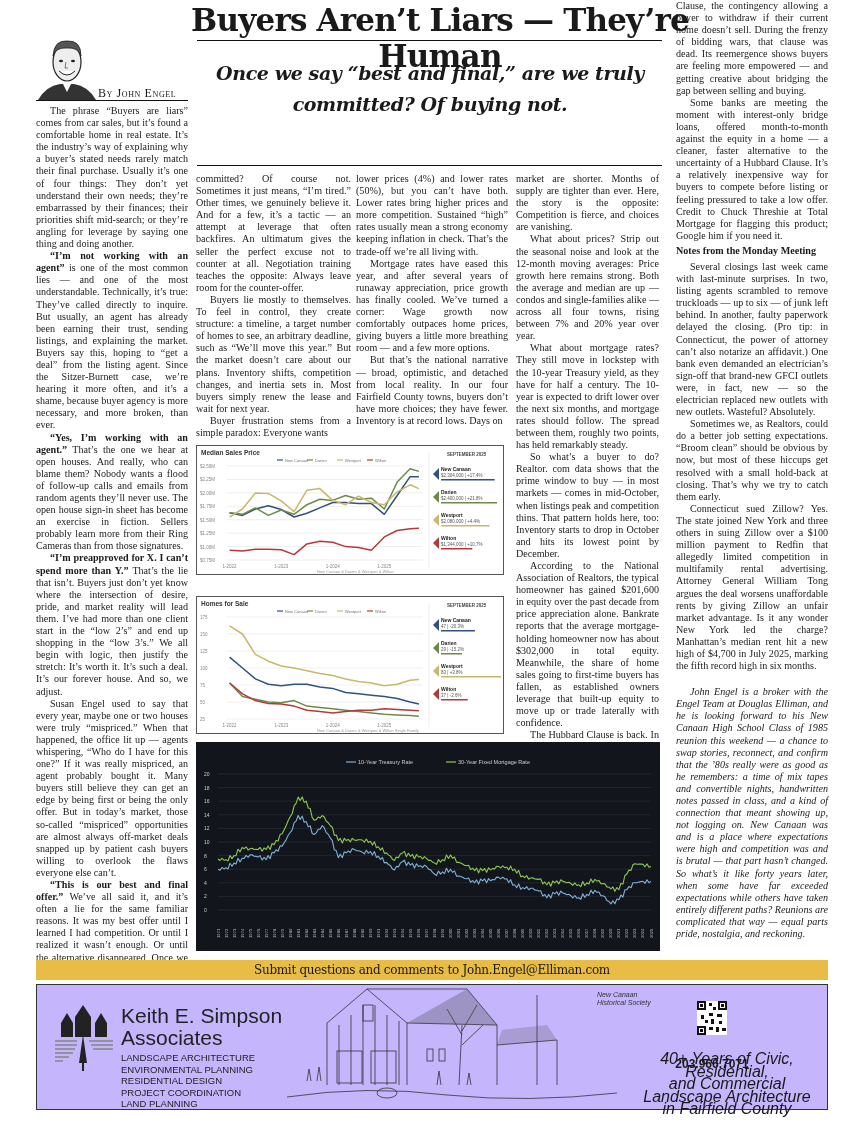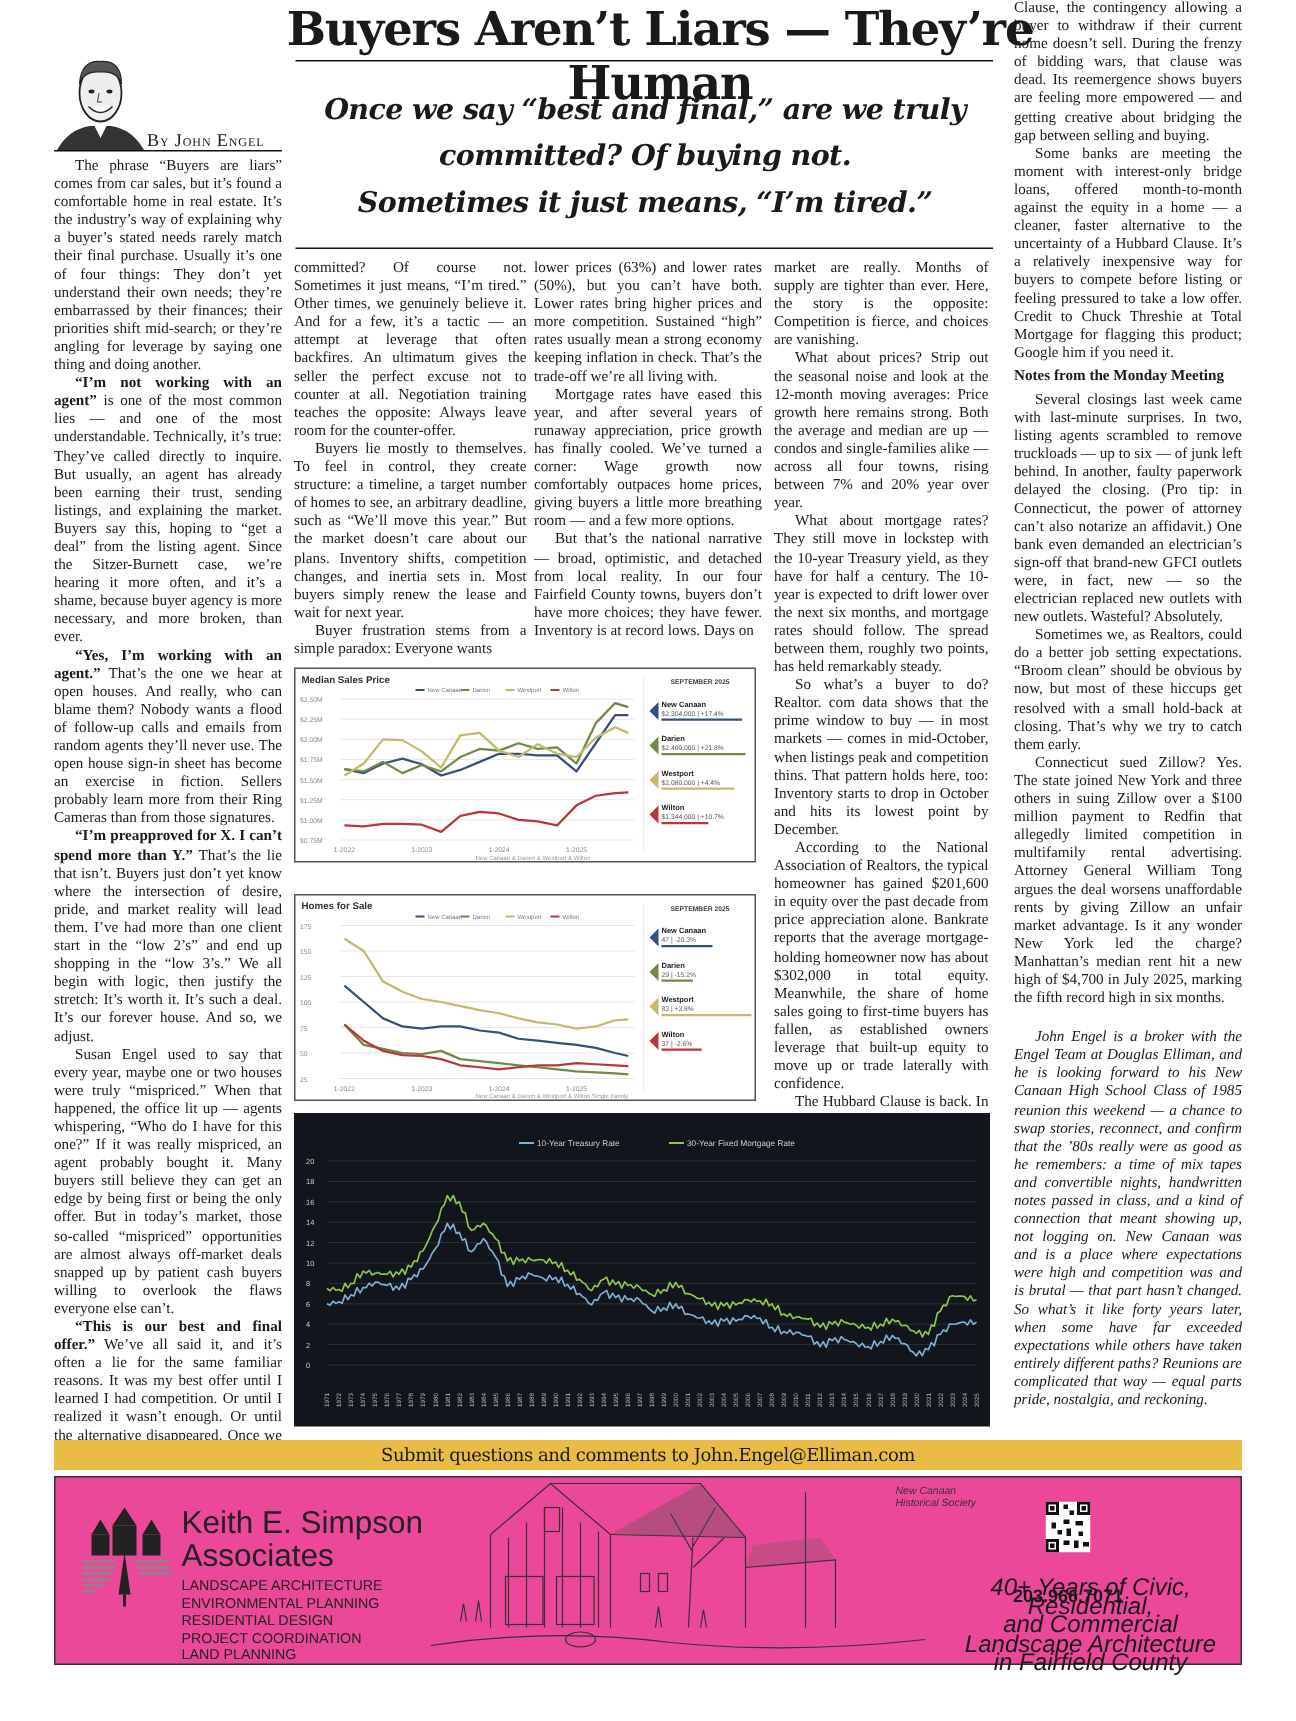--- a/index.html
+++ b/index.html
@@ -25,21 +25,21 @@
   #col3 { left: 356px; top: 173px; width: 152px; }
   #col4 { left: 516px; top: 173px; width: 143px; }
   #col5 { left: 676px; top: 0px; width: 152px; }
   .mini-chart { position: absolute; left: 196px; width: 308px; border: 1px solid #555; background: #fff; font-family: "Liberation Sans", sans-serif; }
   #chart-price { top: 445px; height: 130px; }
   #chart-homes { top: 596px; height: 138px; }
   .mini-chart svg { position: absolute; left: 0; top: 0; }
   .tsy-chart { position: absolute; left: 196px; top: 742px; width: 464px; height: 209px; background: #12161c; }
   .banner { position: absolute; left: 36px; top: 960px; width: 792px; height: 20px; background: #e9bd45;
     text-align: center; font-family: "DejaVu Serif", serif; font-size: 12px; line-height: 20px; letter-spacing: -0.3px; }
-  .ad { position: absolute; left: 36px; top: 984px; width: 792px; height: 126px; border: 1px solid #333; background: #ec4899; font-family: "Liberation Sans", sans-serif; }
+  .ad { position: absolute; left: 36px; top: 984px; width: 792px; height: 126px; border: 1px solid #333; background: #c4b5fd; font-family: "Liberation Sans", sans-serif; }
   .ad-name { position: absolute; left: 84px; top: 20px; font-size: 21px; line-height: 22px; color: #222; }
   .ad-services { position: absolute; left: 84px; top: 67px; font-size: 9.5px; line-height: 11.5px; color: #222; }
   .ad-logo { position: absolute; left: 16px; top: 20px; width: 62px; height: 68px; }
   .ad-drawing { position: absolute; left: 250px; top: 0; width: 330px; height: 124px; }
   .ad-credit { position: absolute; left: 560px; top: 6px; font-size: 7px; font-style: italic; line-height: 8px; color: #333; }
   .ad-qr { position: absolute; left: 660px; top: 16px; width: 30px; height: 34px; }
   .ad-phone { position: absolute; left: 600px; top: 60px; width: 150px; text-align: center; font-size: 12px; font-weight: bold; margin-top: 12px; }
   .ad-tagline { position: absolute; left: 592px; top: 68px; width: 196px; text-align: center; font-size: 16px; font-style: italic; line-height: 12.5px; }
 </style>
 </head>
@@ -57,44 +57,43 @@
   <ellipse cx="37" cy="27" rx="2" ry="1.3" fill="#222"></ellipse>
   <path d="M23 37 Q31 45 39 37" fill="#fff" stroke="#222" stroke-width="1"></path>
   <path d="M30 28 L29 34 L32 34" fill="none" stroke="#444" stroke-width="0.7"></path>
 </svg>
 <div class="byline">By John Engel</div>
 <div class="by-rule"></div>
 
 <div class="deck">
   <div>Once we say “best and final,” are we truly</div>
   <div>committed? Of buying not.</div>
-  <div>Sometimes it just means, “I’m tired.”</div>
 </div>
 <div class="hl-rule2"></div>
 
 <div class="col" id="col1">
     <p><span>The phrase “Buyers are liars” comes from car sales, but it’s found a comfortable home in real estate. It’s the industry’s way of explaining why a buyer’s stated needs rarely match their final purchase. Usually it’s one of four things: They don’t yet understand their own needs; they’re embarrassed by their finances; their priorities shift mid-search; or they’re angling for leverage by saying one thing and doing another.</span></p>
     <p><b>“I’m not working with an agent”</b><span> is one of the most common lies — and one of the most understandable. Technically, it’s true: They’ve called directly to inquire. But usually, an agent has already been earning their trust, sending listings, and explaining the market. Buyers say this, hoping to “get a deal” from the listing agent. Since the Sitzer-Burnett case, we’re hearing it more often, and it’s a shame, because buyer agency is more necessary, and more broken, than ever.</span></p>
     <p><b>“Yes, I’m working with an agent.”</b><span> That’s the one we hear at open houses. And really, who can blame them? Nobody wants a flood of follow-up calls and emails from random agents they’ll never use. The open house sign-in sheet has become an exercise in fiction. Sellers probably learn more from their Ring Cameras than from those signatures.</span></p>
     <p><b>“I’m preapproved for X. I can’t spend more than Y.”</b><span> That’s the lie that isn’t. Buyers just don’t yet know where the intersection of desire, pride, and market reality will lead them. I’ve had more than one client start in the “low 2’s” and end up shopping in the “low 3’s.” We all begin with logic, then justify the stretch: It’s worth it. It’s such a deal. It’s our forever house. And so, we adjust.</span></p>
     <p><span>Susan Engel used to say that every year, maybe one or two houses were truly “mispriced.” When that happened, the office lit up — agents whispering, “Who do I have for this one?” If it was really mispriced, an agent probably bought it. Many buyers still believe they can get an edge by being first or being the only offer. But in today’s market, those so-called “mispriced” opportunities are almost always off-market deals snapped up by patient cash buyers willing to overlook the flaws everyone else can’t.</span></p>
     <p><b>“This is our best and final offer.”</b><span> We’ve all said it, and it’s often a lie for the same familiar reasons. It was my best offer until I learned I had competition. Or until I realized it wasn’t enough. Or until the alternative disappeared. Once we say “best and final,” are we truly</span></p>
   </div>
 <div class="col" id="col2">
     <p class="noindent"><span>committed? Of course not. Sometimes it just means, “I’m tired.” Other times, we genuinely believe it. And for a few, it’s a tactic — an attempt at leverage that often backfires. An ultimatum gives the seller the perfect excuse not to counter at all. Negotiation training teaches the opposite: Always leave room for the counter-offer.</span></p>
     <p><span>Buyers lie mostly to themselves. To feel in control, they create structure: a timeline, a target number of homes to see, an arbitrary deadline, such as “We’ll move this year.” But the market doesn’t care about our plans. Inventory shifts, competition changes, and inertia sets in. Most buyers simply renew the lease and wait for next year.</span></p>
     <p><span>Buyer frustration stems from a simple paradox: Everyone wants</span></p>
   </div>
 <div class="col" id="col3">
-    <p class="noindent"><span>lower prices (63%) and lower rates (50%), but you can’t have both. Lower rates bring higher prices and more competition. Sustained “high” rates usually mean a strong economy keeping inflation in check. That’s the trade-off we’re all living with.</span></p>
+    <p class="noindent"><span>lower prices (4%) and lower rates (50%), but you can’t have both. Lower rates bring higher prices and more competition. Sustained “high” rates usually mean a strong economy keeping inflation in check. That’s the trade-off we’re all living with.</span></p>
     <p><span>Mortgage rates have eased this year, and after several years of runaway appreciation, price growth has finally cooled. We’ve turned a corner: Wage growth now comfortably outpaces home prices, giving buyers a little more breathing room — and a few more options.</span></p>
     <p><span>But that’s the national narrative — broad, optimistic, and detached from local reality. In our four Fairfield County towns, buyers don’t have more choices; they have fewer. Inventory is at record lows. Days on</span></p>
   </div>
 <div class="col" id="col4">
-    <p class="noindent"><span>market are really. Months of supply are tighter than ever. Here, the story is the opposite: Competition is fierce, and choices are vanishing.</span></p>
+    <p class="noindent"><span>market are shorter. Months of supply are tighter than ever. Here, the story is the opposite: Competition is fierce, and choices are vanishing.</span></p>
     <p><span>What about prices? Strip out the seasonal noise and look at the 12-month moving averages: Price growth here remains strong. Both the average and median are up — condos and single-families alike — across all four towns, rising between 7% and 20% year over year.</span></p>
     <p><span>What about mortgage rates? They still move in lockstep with the 10-year Treasury yield, as they have for half a century. The 10-year is expected to drift lower over the next six months, and mortgage rates should follow. The spread between them, roughly two points, has held remarkably steady.</span></p>
     <p><span>So what’s a buyer to do? Realtor. com data shows that the prime window to buy — in most markets — comes in mid-October, when listings peak and competition thins. That pattern holds here, too: Inventory starts to drop in October and hits its lowest point by December.</span></p>
     <p><span>According to the National Association of Realtors, the typical homeowner has gained $201,600 in equity over the past decade from price appreciation alone. Bankrate reports that the average mortgage-holding homeowner now has about $302,000 in total equity. Meanwhile, the share of home sales going to first-time buyers has fallen, as established owners leverage that built-up equity to move up or trade laterally with confidence.</span></p>
     <p><span>The Hubbard Clause is back. In today’s cutthroat game of musical chairs, buyers won’t — and often can’t — sell before locking down their next home. That’s why we’re seeing a comeback of the Hubbard</span></p>
   </div>
 <div class="col" id="col5">
     <p class="noindent"><span>Clause, the contingency allowing a buyer to withdraw if their current home doesn’t sell. During the frenzy of bidding wars, that clause was dead. Its reemergence shows buyers are feeling more empowered — and getting creative about bridging the gap between selling and buying.</span></p>
     <p><span>Some banks are meeting the moment with interest-only bridge loans, offered month-to-month against the equity in a home — a cleaner, faster alternative to the uncertainty of a Hubbard Clause. It’s a relatively inexpensive way for buyers to compete before listing or feeling pressured to take a low offer. Credit to Chuck Threshie at Total Mortgage for flagging this product; Google him if you need it.</span></p>
     <p class="subhead">Notes from the Monday Meeting</p>

